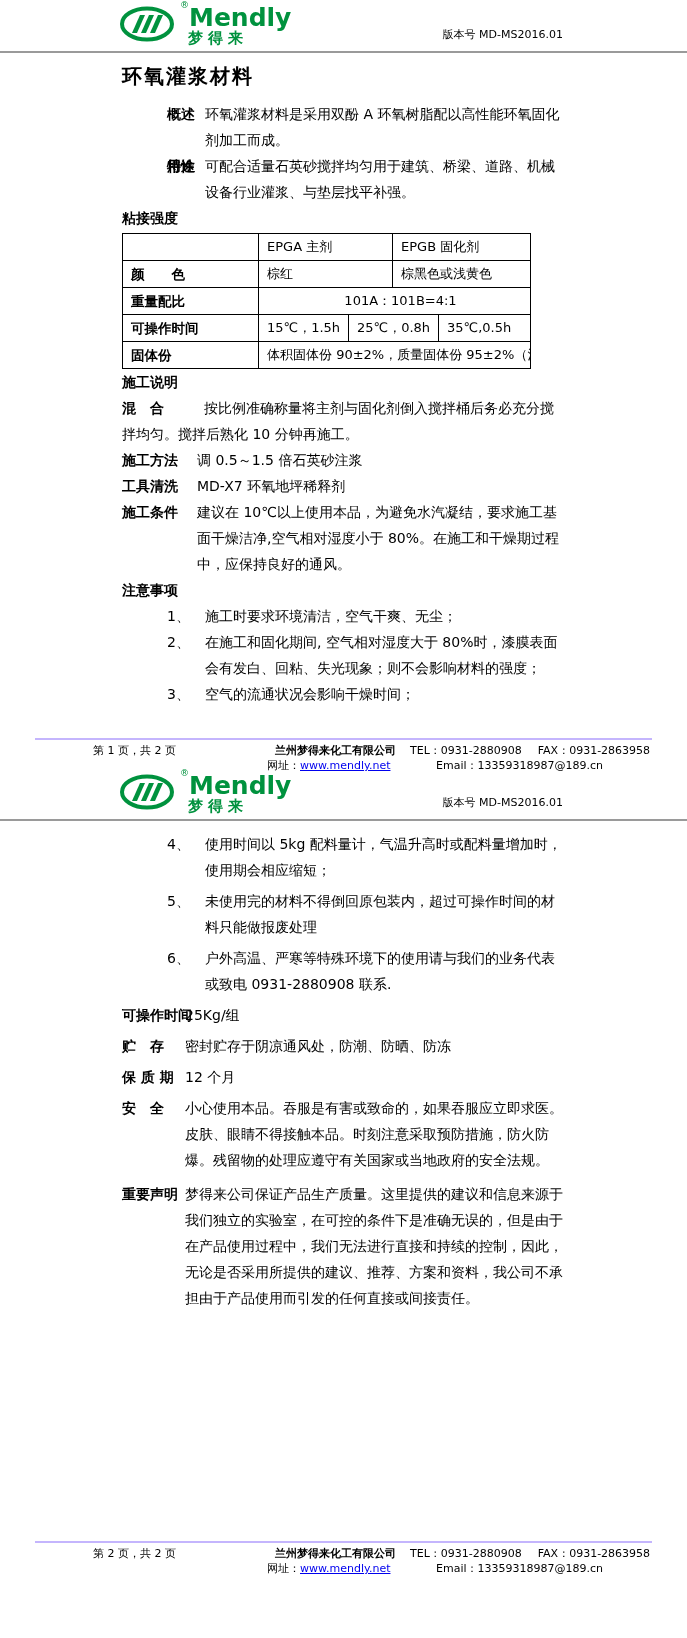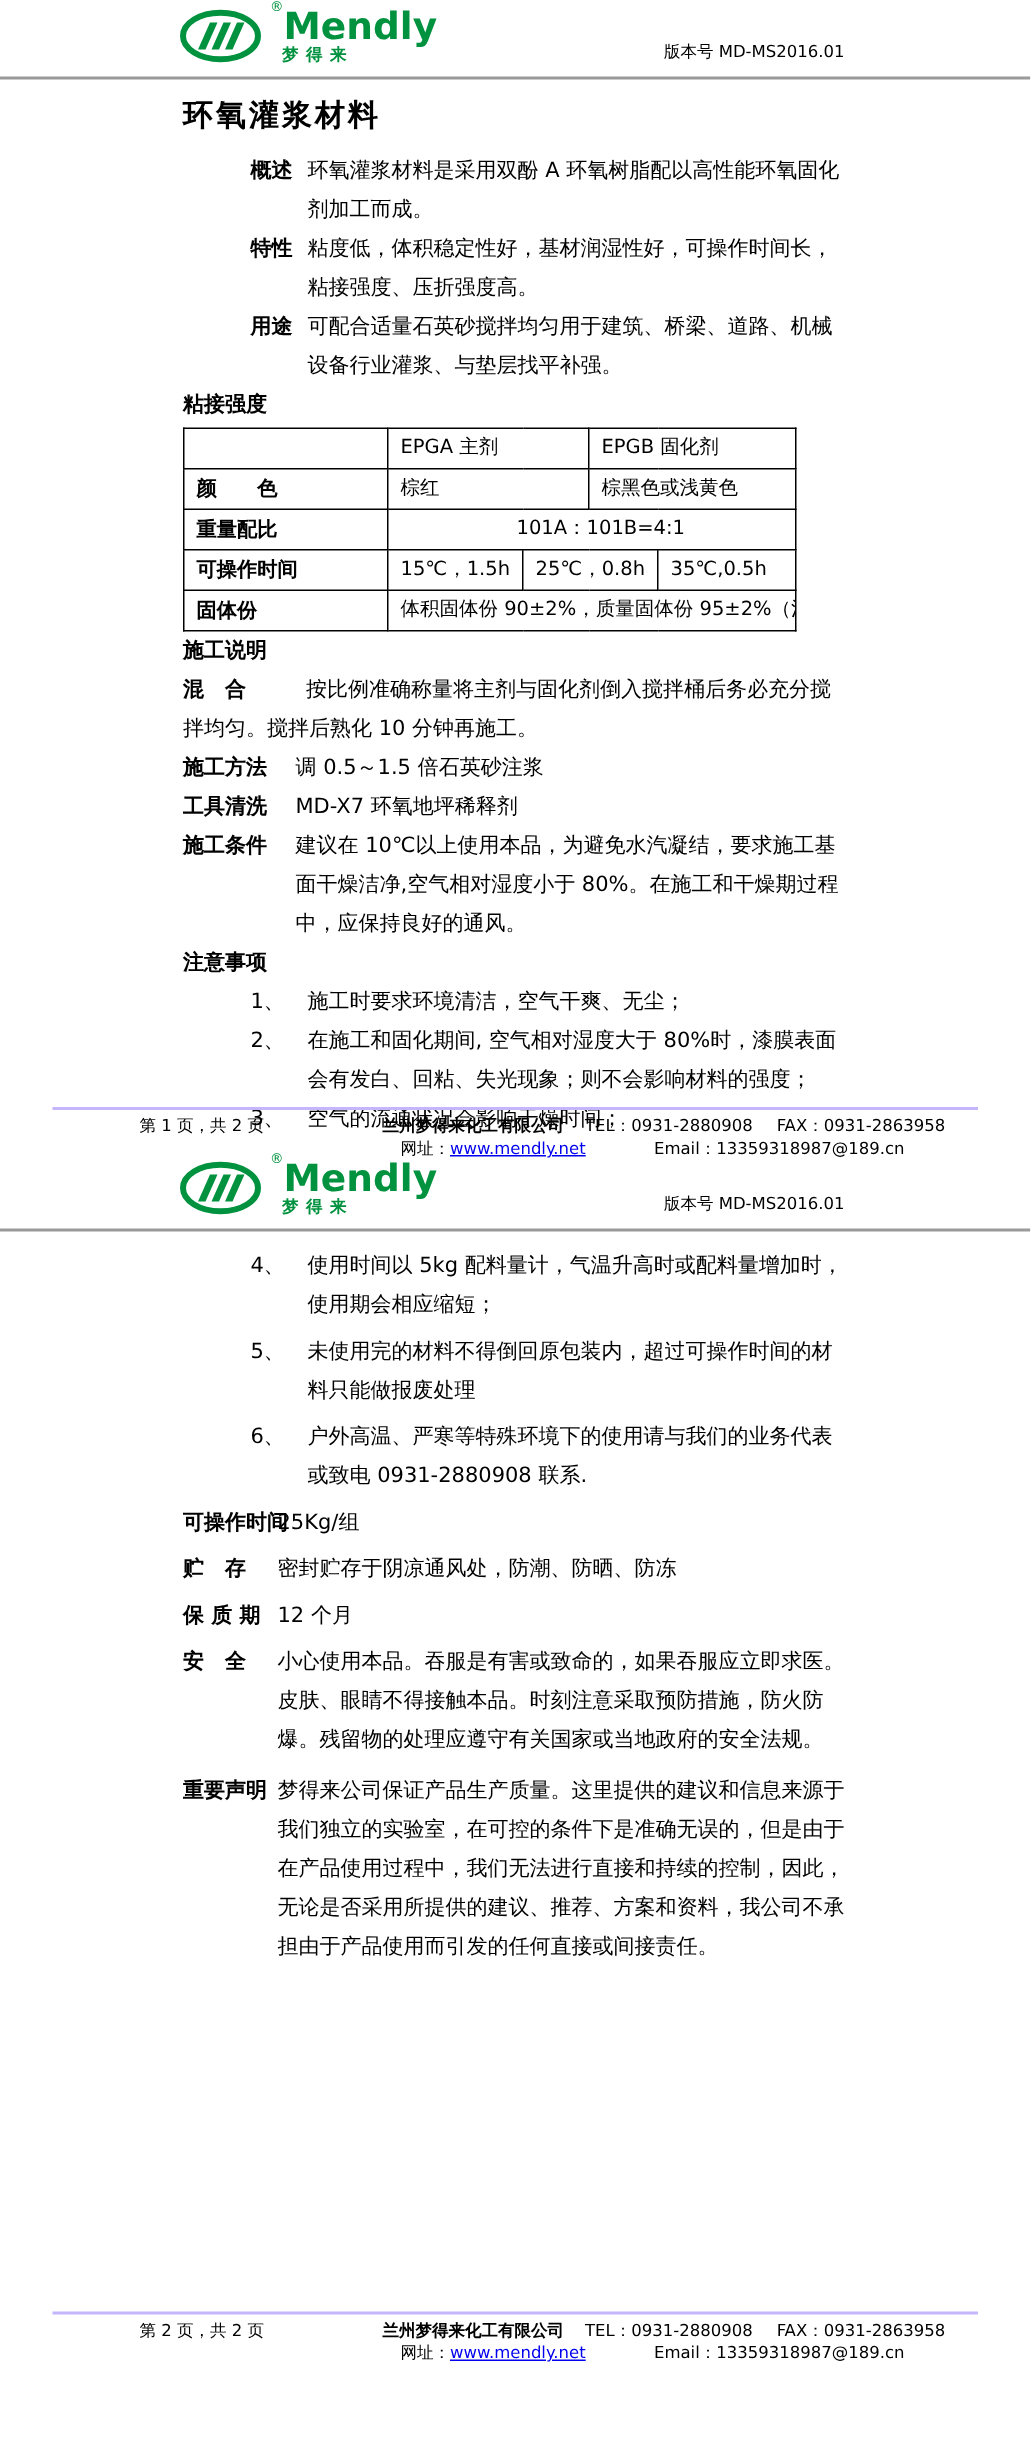--- a/index.html
+++ b/index.html
@@ -5,21 +5,21 @@
   html,body{margin:0;padding:0;background:#fff;}
   body{font-family:"DejaVu Sans", sans-serif;color:#000;}
   .sheet{position:relative;width:687px;height:1638px;background:#fff;overflow:hidden;}
 
   
   .page-header{position:relative;height:46px;padding:5px 0 0 120px;border-bottom:2px solid #9a9a9a;}
   .logo-wrap{display:flex;align-items:flex-start;}
   .logo-mark{display:block;}
   .brand-text{margin-left:2px;line-height:1;}
   .brand-name{font-size:25px;font-weight:bold;color:#00923e;letter-spacing:0px;font-family:"DejaVu Sans",sans-serif;}
-  .brand-cn{font-size:11px;font-weight:bold;color:#00923e;letter-spacing:5px;margin-top:1px;margin-left:8px;}
+  .brand-cn{font-size:15px;font-weight:bold;color:#00923e;letter-spacing:5px;margin-top:1px;margin-left:8px;}
   .reg-mark{font-size:9px;color:#00923e;vertical-align:top;position:relative;top:-4px;}
   .version{position:absolute;right:124px;top:27px;font-size:11px;}
 
   
   .pbody{width:442px;margin-left:122px;font-size:14px;line-height:26px;}
   .doc-title{font-size:20px;font-weight:bold;letter-spacing:2px;margin:10px 0 12px 0;}
   .row{position:relative;margin:0;}
   .ind2{padding-left:38px;margin-left:45px;}
   .ind4{padding-left:75px;}
   .indp{padding-left:63px;}
@@ -31,21 +31,21 @@
   
   table.tech{border-collapse:collapse;table-layout:fixed;width:408px;margin-top:2px;}
   table.tech td{border:1px solid #000;height:23px;padding:0 8px;font-size:13px;overflow:hidden;white-space:nowrap;}
   table.tech td.rowlab{font-weight:bold;font-size:13.5px;}
   table.tech td.center{text-align:center;padding-left:20px;}
 
   
   .footer{position:absolute;left:35px;right:35px;border-top:2px solid #c4b5fd;padding-top:3px;font-size:11px;line-height:15px;}
   .f1{display:flex;align-items:baseline;}
   .f-page{margin-left:58px;width:118px;}
-  .f-company{font-weight:bold;margin-left:44px;}
+  .f-company{font-weight:bold;margin-left:64px;}
   .f-tel{margin-left:14px;}
   .f-fax{margin-left:16px;}
   .f2{margin-left:232px;}
   .f-link{color:#0000ee;text-decoration:underline;}
   .f-email{margin-left:42px;}
 
   .page2-block{position:absolute;top:768px;left:0;right:0;}
   .page2-body .row{margin-bottom:5px;}
 </style>
 </head>
@@ -76,21 +76,20 @@
 
     <div class="pbody">
       <div class="doc-title">环氧灌浆材料</div>
 
       <div class="row ind2">
         <span class="lbl">概述</span>
         <span>环氧灌浆材料是采用双酚 A 环氧树脂配以高性能环氧固化剂加工而成。</span>
       </div>
       <div class="row ind2">
         <span class="lbl">特性</span>
-        <span>粘度低，体积稳定性好，基材润湿性好，可操作时间长，粘接强度、压折强度高。</span>
       </div>
       <div class="row ind2">
         <span class="lbl">用途</span>
         <span>可配合适量石英砂搅拌均匀用于建筑、桥梁、道路、机械设备行业灌浆、与垫层找平补强。</span>
       </div>
 
       <div class="heading">粘接强度</div>
       <table class="tech">
         <colgroup>
             <col style="width:136px">

